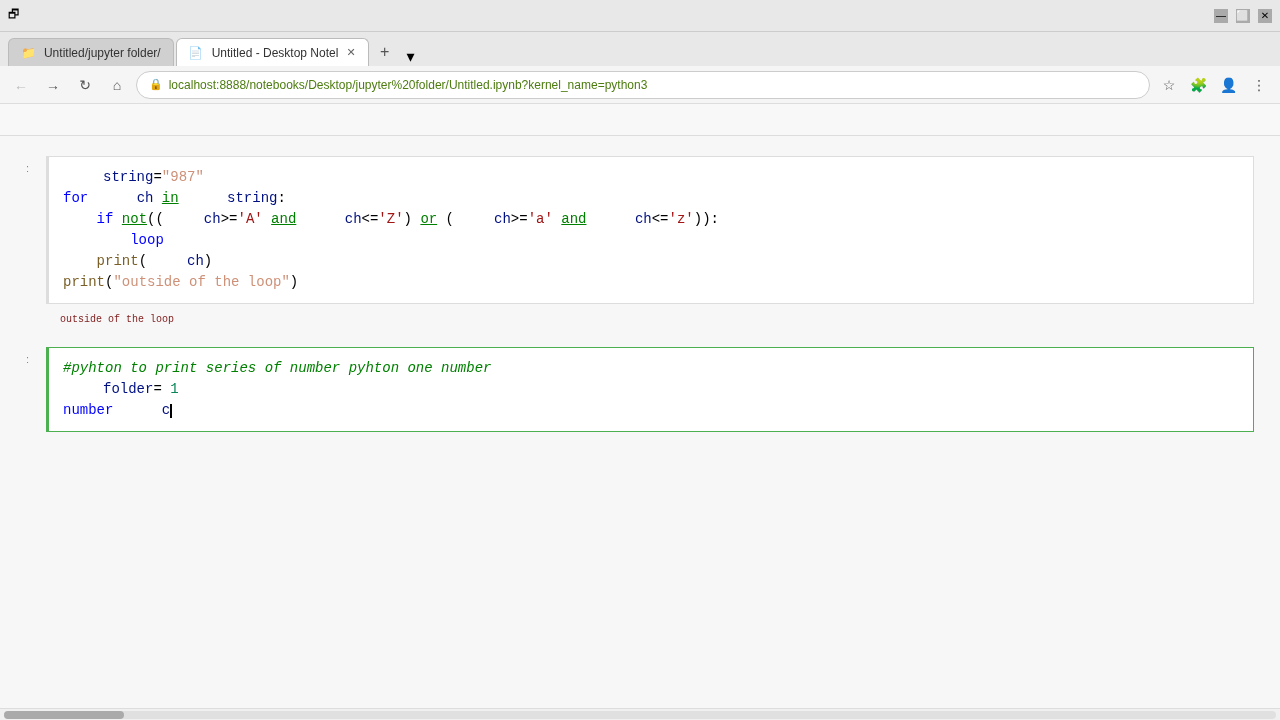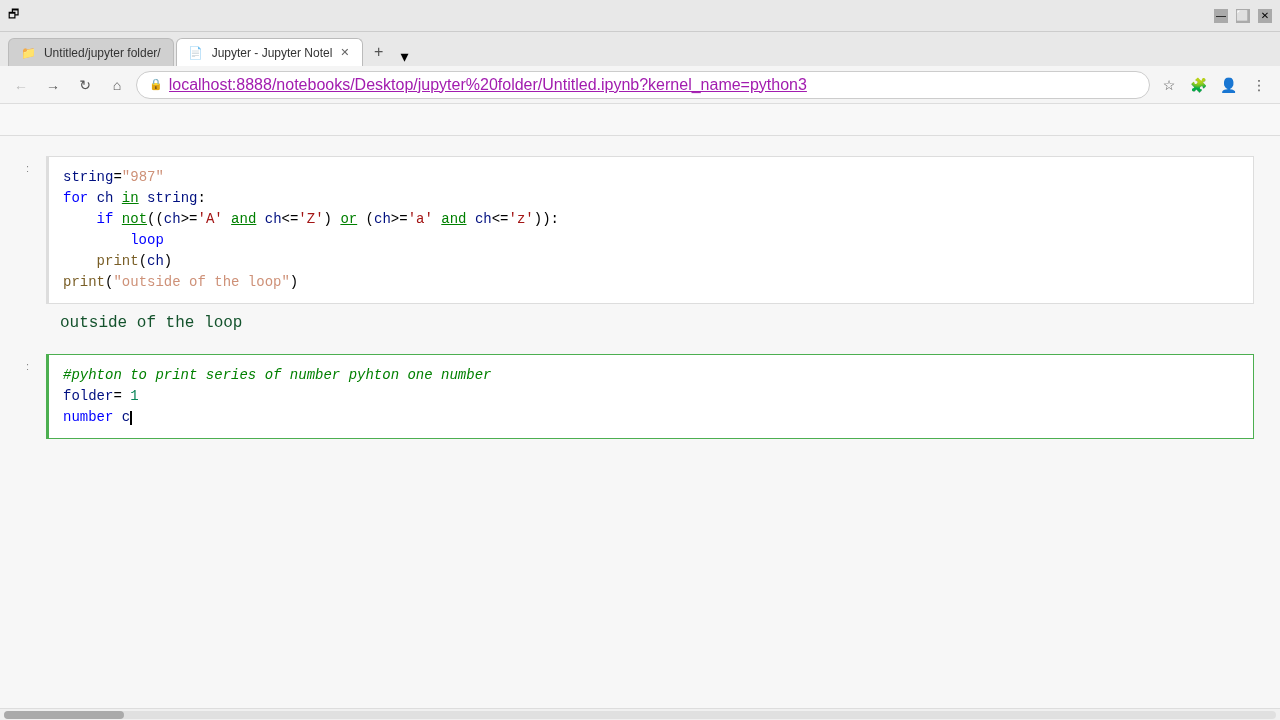--- a/index.html
+++ b/index.html
@@ -131,24 +131,23 @@
       display: flex;
       align-items: center;
       padding: 0 12px;
       gap: 6px;
     }
 
     .address-bar {
       flex: 1;
       border: none;
       outline: none;
-      font-size: 16px;
-      color: #a21caf;
+      font-size: 12px;
+      color: #4d7c0f;
       background: transparent;
-      text-decoration: underline;
     }
 
     .nav-icons {
       display: flex;
       gap: 4px;
       align-items: center;
     }
 
     .nav-icon-btn {
       width: 26px;
@@ -213,35 +212,35 @@
       padding: 10px 14px;
       font-family: 'Courier New', Courier, monospace;
       font-size: 14px;
       line-height: 1.5;
       white-space: pre;
     }
 
     .output-cell {
       padding: 6px 14px 6px 14px;
       font-family: 'Courier New', Courier, monospace;
-      font-size: 16px;
-      color: #14532d;
+      font-size: 10px;
+      color: #7f1d1d;
       background: transparent;
     }
 
     
     .kw { color: #0000ff; font-weight: normal; } 
     .kw2 { color: #008000; text-decoration: underline; } 
     .str { color: #a31515; } 
     .str2 { color: #ce9178; } 
     .paren { color: #000; }
     .op { color: #000; }
     .cmt { color: #008000; font-style: italic; }
     .fn { color: #795e26; } 
-    .var { color: #001080; } 
+    .var { color: #001080; margin-left: 40px; } 
     .num { color: #098658; } 
     .punct { color: #000; }
 
     
     .scrollbar-area {
       height: 12px;
       background: #f0f0f0;
       border-top: 1px solid #ddd;
       display: flex;
       align-items: center;
@@ -309,21 +308,21 @@
     </div>
   </div>
 
   <div class="tabs-bar">
     <div class="tab">
       <span>📁</span>
       <span>Untitled/jupyter folder/</span>
     </div>
     <div class="tab active">
       <span>📄</span>
-      <span>Jupyter - Jupyter Notel</span>
+      <span>Untitled - Desktop Notel</span>
       <span class="tab-close">✕</span>
     </div>
     <div class="tab-add">+</div>
     <div style="width:20px; display:flex; align-items:center; justify-content:center; cursor:pointer;">▾</div>
   </div>
 
   <div class="nav-bar">
     <button class="nav-btn disabled">←</button>
     <button class="nav-btn">→</button>
     <button class="nav-btn">↻</button>

